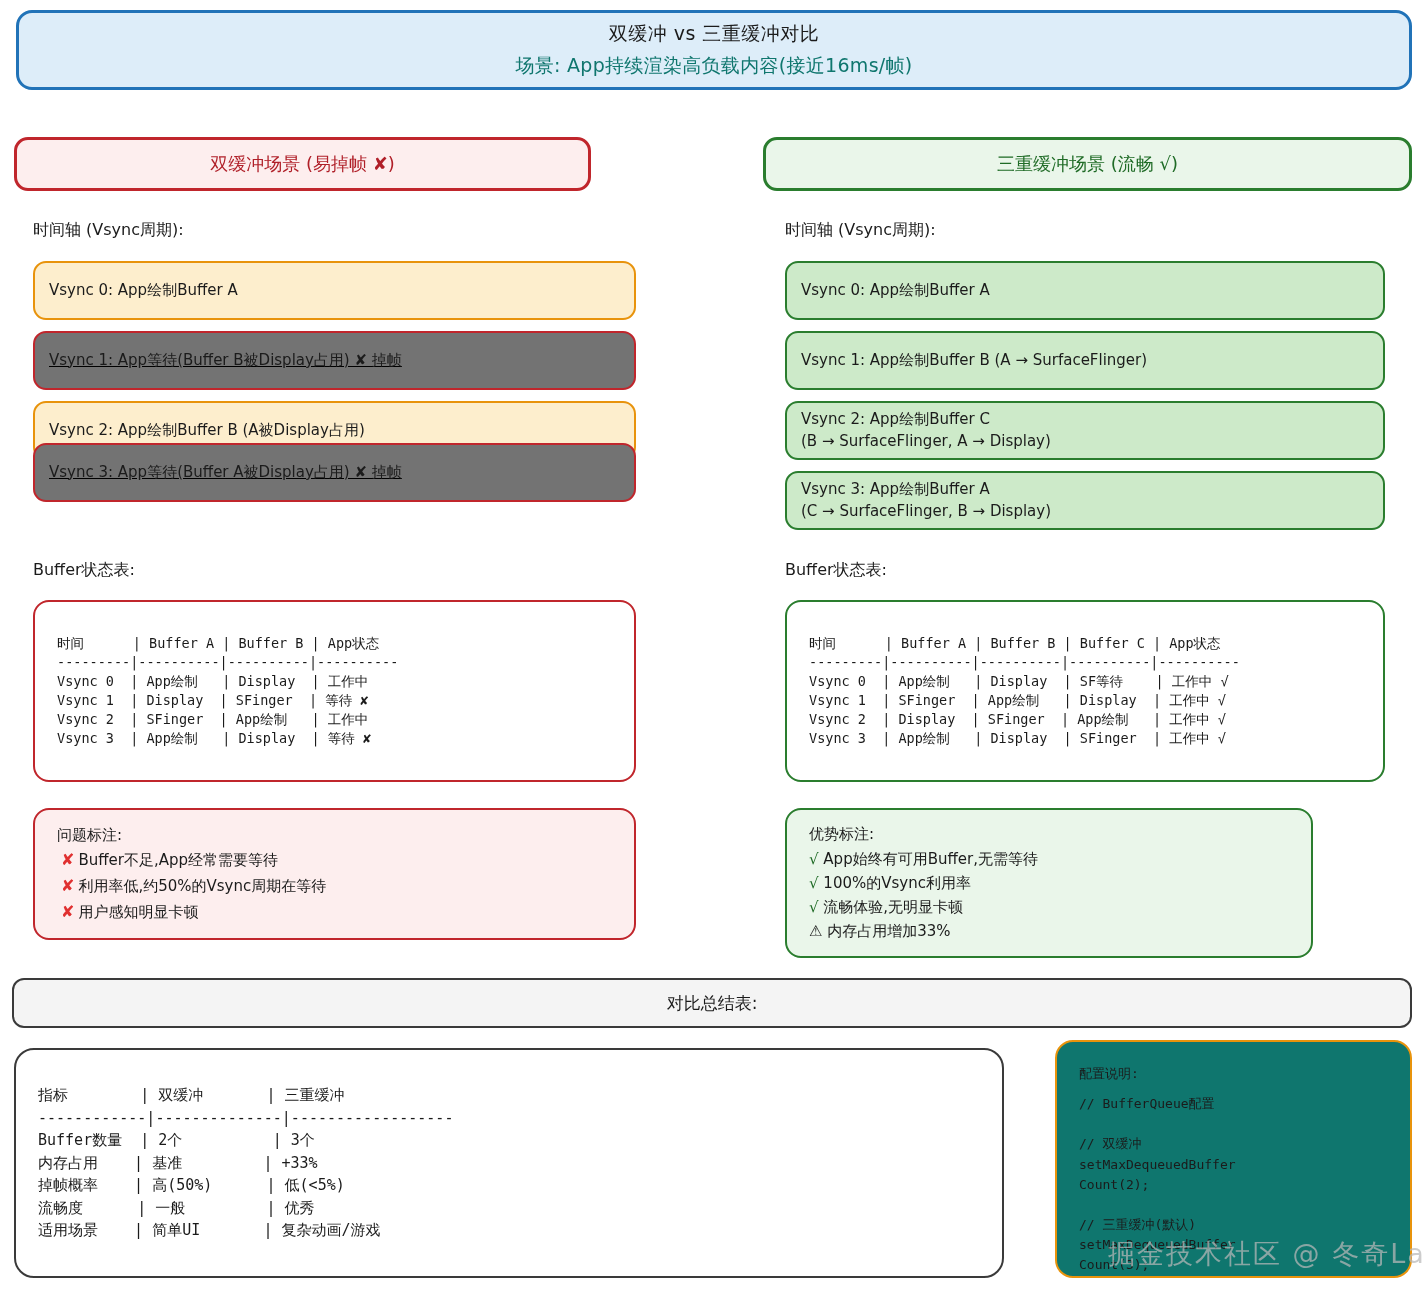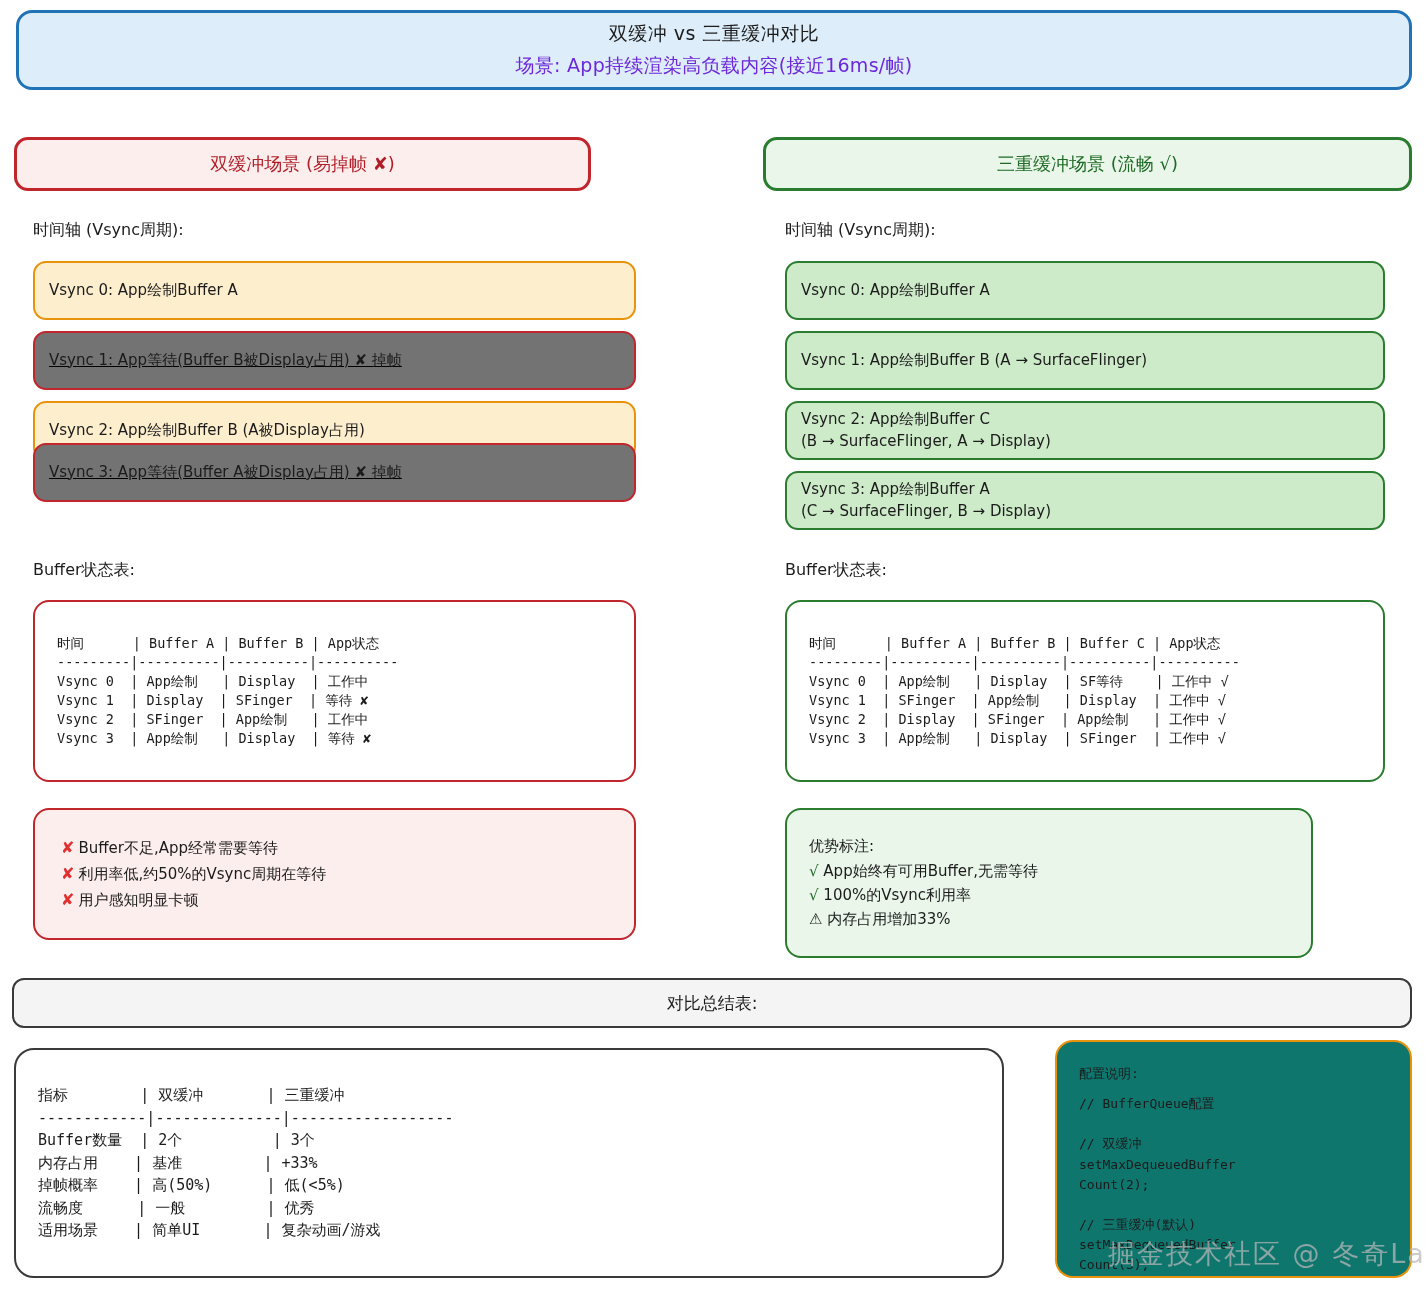--- a/index.html
+++ b/index.html
@@ -39,21 +39,21 @@
     justify-content: center;
     gap: 6px;
   }
   #title-banner .line1 {
     font-size: 19px;
     color: #1b1b1b;
     letter-spacing: 0.5px;
   }
   #title-banner .line2 {
     font-size: 19px;
-    color: #6d28d9;
+    color: #0f766e;
     letter-spacing: 0.3px;
   }
 
   
   .col-header {
     height: 54px;
     border-width: 3px;
     display: flex;
     align-items: center;
     justify-content: center;
@@ -210,20 +210,21 @@
 <div class="box panel panel-white-red" style="left:33px; top:600px; width:603px; height:182px;">
   <pre class="mono" style="margin:0;">时间      | Buffer A | Buffer B | App状态
 ---------|----------|----------|----------
 Vsync 0  | App绘制   | Display  | 工作中
 Vsync 1  | Display  | SFinger  | 等待 ✘
 Vsync 2  | SFinger  | App绘制   | 工作中
 Vsync 3  | App绘制   | Display  | 等待 ✘</pre>
 </div>
 
 <div class="box panel panel-pink" style="left:33px; top:808px; width:603px; height:132px;">
+  <div class="note">问题标注:</div>
   <div class="note"><span class="xmark">✘</span><span>Buffer不足,App经常需要等待</span></div>
   <div class="note"><span class="xmark">✘</span><span>利用率低,约50%的Vsync周期在等待</span></div>
   <div class="note"><span class="xmark">✘</span><span>用户感知明显卡顿</span></div>
 </div>
 
 <div class="caption" style="left:785px; top:220px;">时间轴 (Vsync周期):</div>
 
 <div class="box tl-row tl-green" style="left:785px; top:261px; width:600px; height:59px;">
   <span class="txt">Vsync 0: App绘制Buffer A</span>
 </div>
@@ -247,20 +248,21 @@
 Vsync 0  | App绘制   | Display  | SF等待    | 工作中 √
 Vsync 1  | SFinger  | App绘制   | Display  | 工作中 √
 Vsync 2  | Display  | SFinger  | App绘制   | 工作中 √
 Vsync 3  | App绘制   | Display  | SFinger  | 工作中 √</pre>
 </div>
 
 <div class="box panel panel-green" style="left:785px; top:808px; width:528px; height:150px;">
   <div class="note">优势标注:</div>
   <div class="note"><span class="cmark">√</span> <span>App始终有可用Buffer,无需等待</span></div>
   <div class="note"><span class="cmark">√</span> <span>100%的Vsync利用率</span></div>
+  <div class="note"><span class="cmark">√</span> <span>流畅体验,无明显卡顿</span></div>
   <div class="note"><span>⚠</span> <span>内存占用增加33%</span></div>
 </div>
 
 <div class="box" id="summary-bar">
   <span>对比总结表:</span>
 </div>
 
 <div class="box panel panel-white-dark" style="left:14px; top:1048px; width:990px; height:230px; border-radius:20px;">
   <pre class="mono" style="margin:0; font-size:15px; line-height:1.5;">指标        | 双缓冲       | 三重缓冲
 ------------|--------------|------------------

